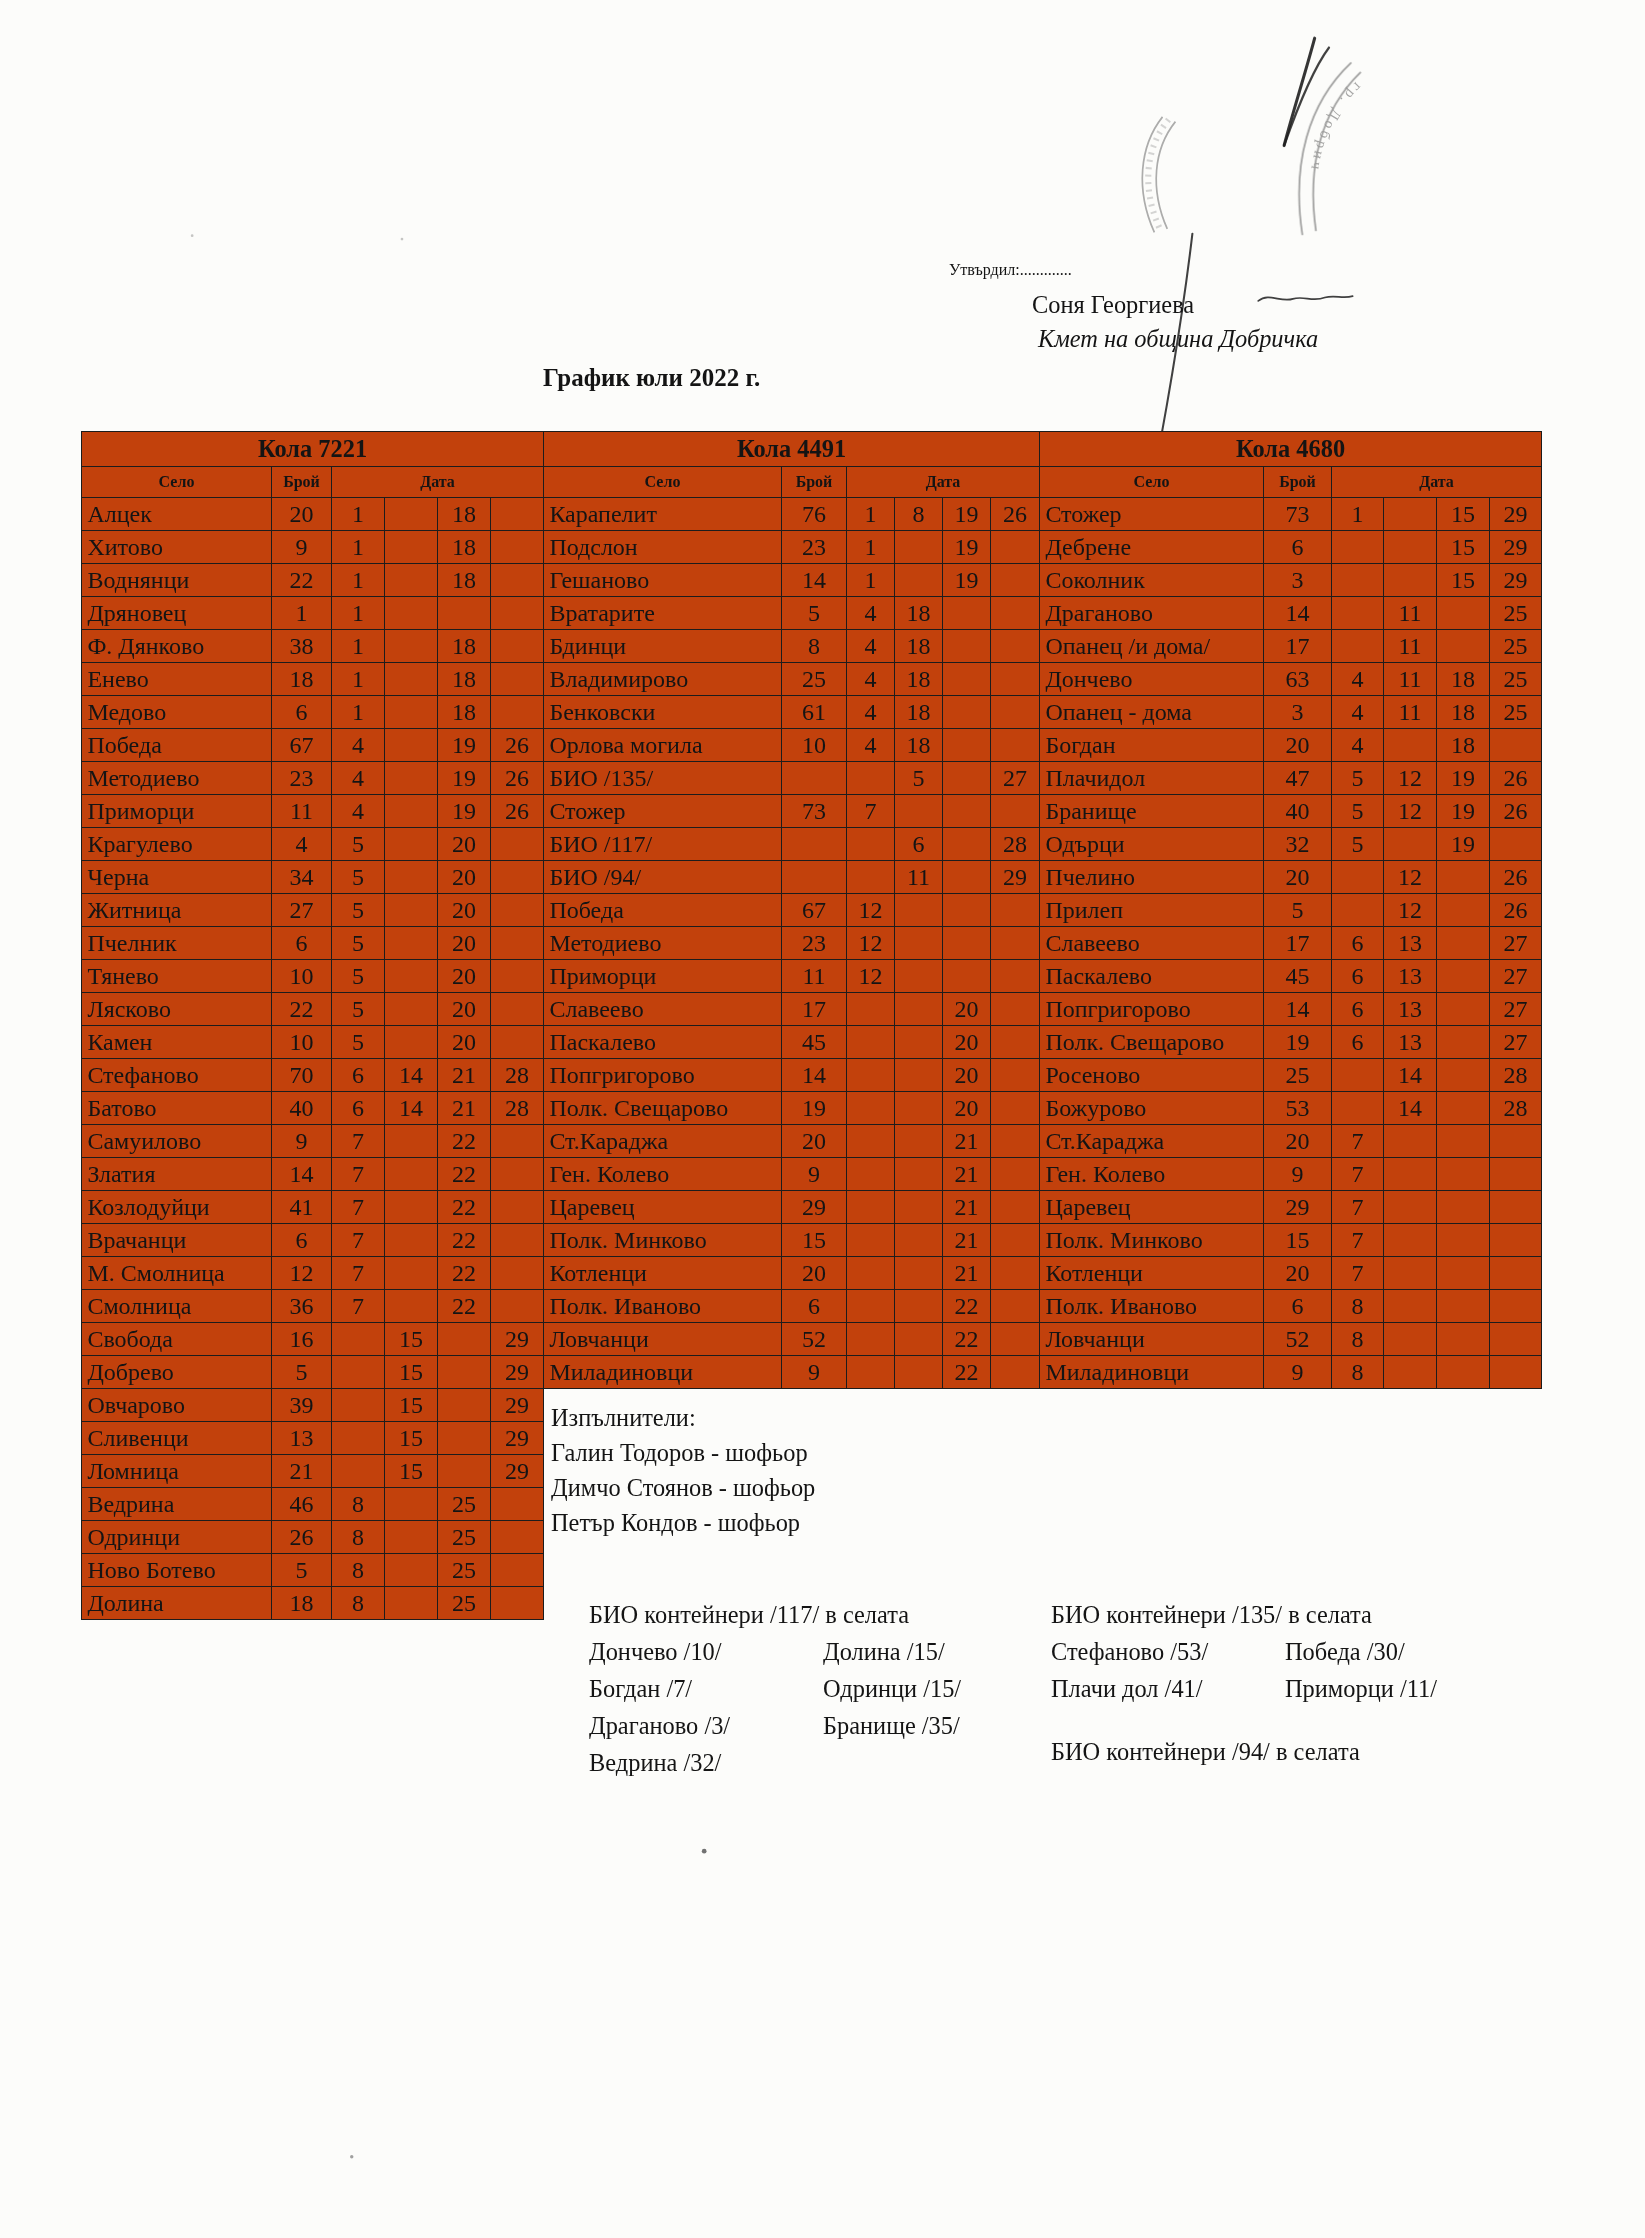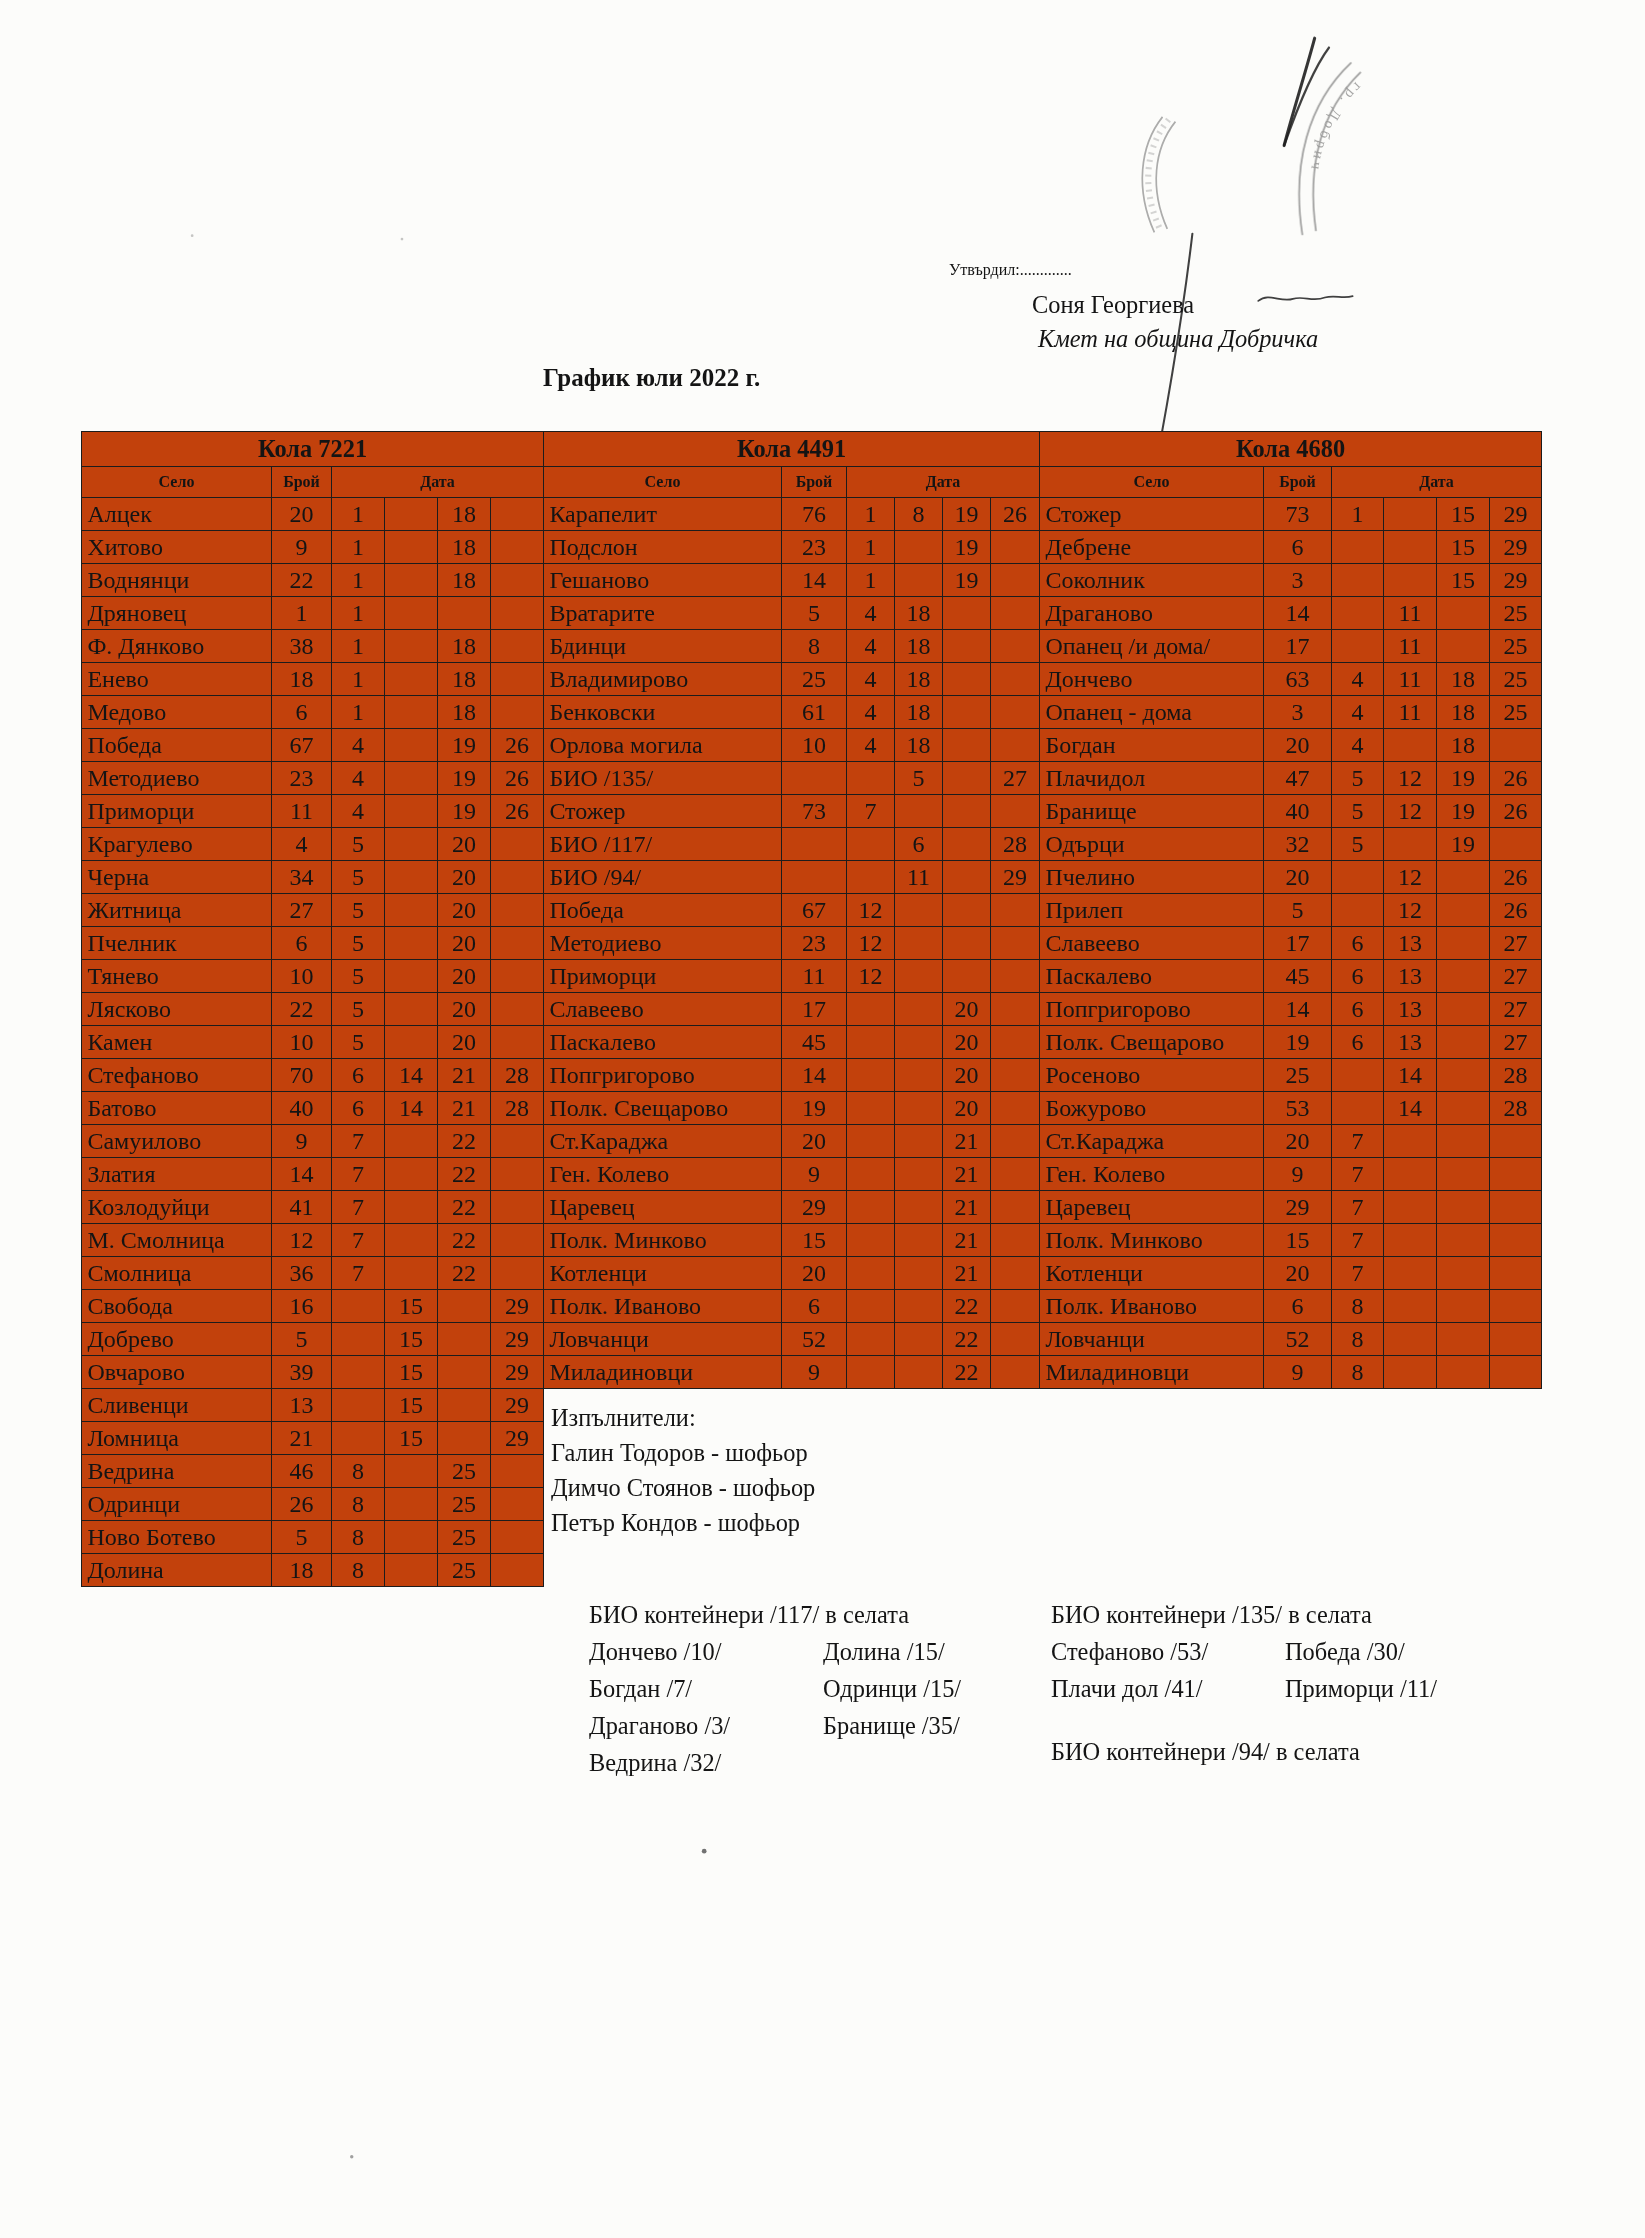--- a/index.html
+++ b/index.html
@@ -276,20 +276,28 @@
           <td class="vil">Златия</td>
           <td>14</td>
           <td>7</td>
           <td></td>
           <td>22</td>
           <td></td>
         </tr>
         <tr>
           <td class="vil">Козлодуйци</td>
           <td>41</td>
+          <td>7</td>
+          <td></td>
+          <td>22</td>
+          <td></td>
+        </tr>
+        <tr>
+          <td class="vil">Врачанци</td>
+          <td>6</td>
           <td>7</td>
           <td></td>
           <td>22</td>
           <td></td>
         </tr>
         <tr>
           <td class="vil">М. Смолница</td>
           <td>12</td>
           <td>7</td>
           <td></td>

